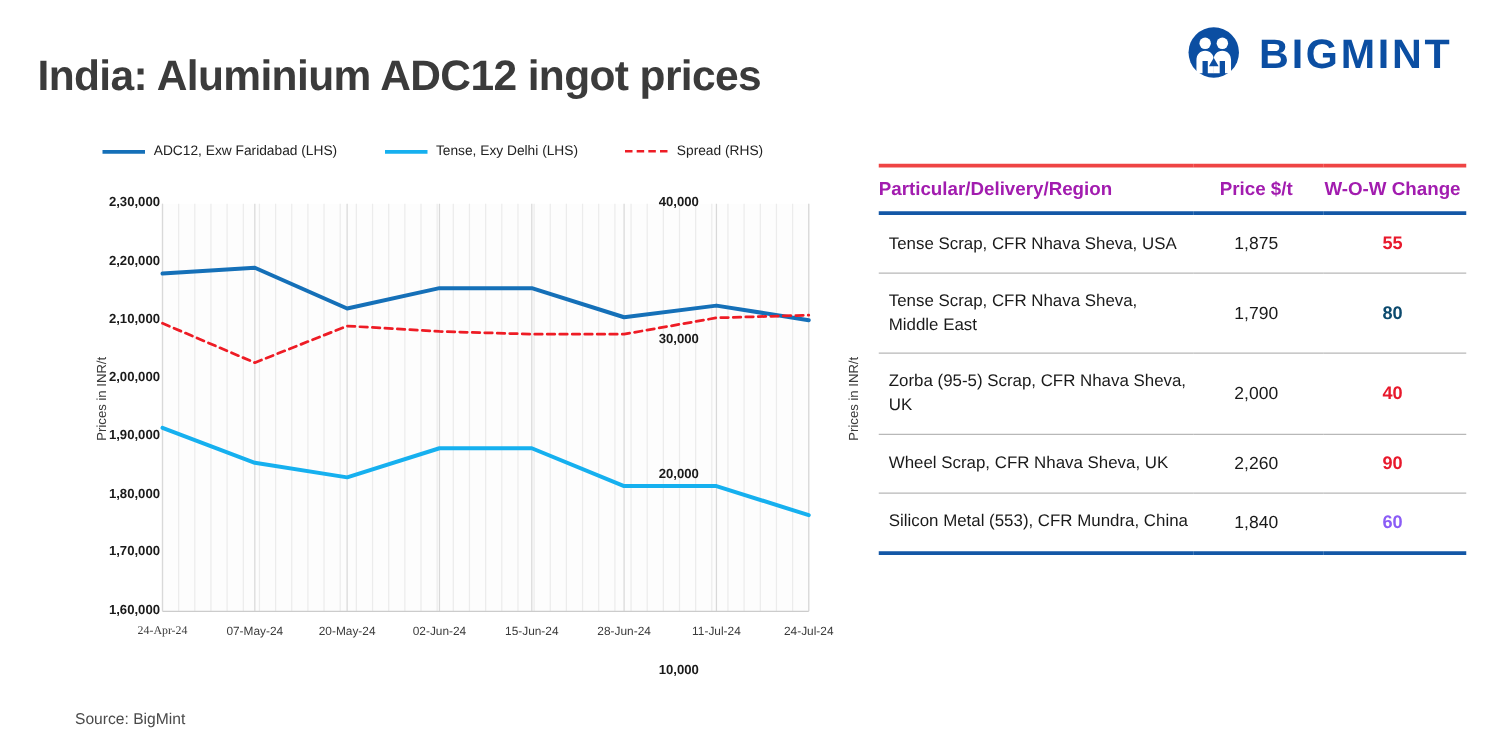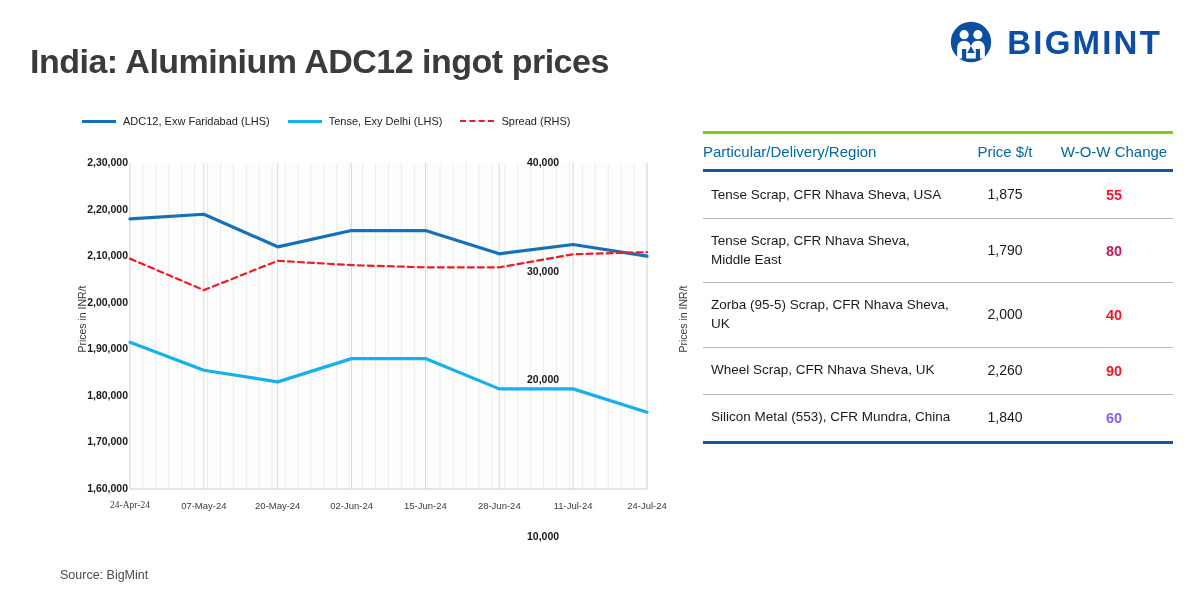--- a/index.html
+++ b/index.html
@@ -47,21 +47,21 @@
     position: absolute;
     left: 30px; top: 105px;
     width: 660px; height: 420px;
   }
   #chart-legend {
     position: absolute;
     left: 52px; top: 10px;
     width: 600px;
     display: flex;
     align-items: center;
-    gap: 18px;
+    gap: 38px;
     font-size: 11px;
     color: #222;
   }
   .legend-item { display: flex; align-items: center; gap: 7px; white-space: nowrap; }
   .legend-swatch { width: 34px; height: 0; border-top-width: 3px; border-top-style: solid; }
   .legend-swatch.dashed { border-top-style: dashed; border-top-width: 2.5px; }
 
   #plot-frame {
     position: absolute;
     left: 0; top: 40px;
@@ -116,25 +116,25 @@
   
   #price-table {
     position: absolute;
     left: 703px; top: 131px;
     width: 470px;
     border-collapse: collapse;
     font-size: 13.5px;
   }
   #price-table thead th {
     font-size: 15px;
-    font-weight: 400;
-    color: #0369a1;
+    font-weight: 700;
+    color: #a21caf;
     padding: 9px 4px 9px 0;
     text-align: left;
-    border-top: 3px solid #84cc16;
+    border-top: 3px solid #ef4444;
     border-bottom: 3px solid #1357a6;
     white-space: nowrap;
   }
   #price-table thead th.col-price,
   #price-table thead th.col-change { text-align: center; }
   #price-table tbody td {
     padding: 13px 4px 13px 0;
     color: #1a1a1a;
     border-bottom: 1px solid #b8b8b8;
     vertical-align: middle;
@@ -282,21 +282,21 @@
     </thead>
     <tbody id="price-table-body">
         <tr>
           <td class="col-particular">Tense Scrap, CFR Nhava Sheva, USA</td>
           <td class="col-price">1,875</td>
           <td class="col-change" style="color: rgb(232, 25, 44);">55</td>
         </tr>
         <tr>
           <td class="col-particular">Tense Scrap, CFR Nhava Sheva, Middle East</td>
           <td class="col-price">1,790</td>
-          <td class="col-change" style="color: #be185d;">80</td>
+          <td class="col-change" style="color: #0c4a6e;">80</td>
         </tr>
         <tr>
           <td class="col-particular">Zorba (95-5) Scrap, CFR Nhava Sheva, UK</td>
           <td class="col-price">2,000</td>
           <td class="col-change" style="color: rgb(232, 25, 44);">40</td>
         </tr>
         <tr>
           <td class="col-particular">Wheel Scrap, CFR Nhava Sheva, UK</td>
           <td class="col-price">2,260</td>
           <td class="col-change" style="color: rgb(232, 25, 44); text-align: center;">90</td>

